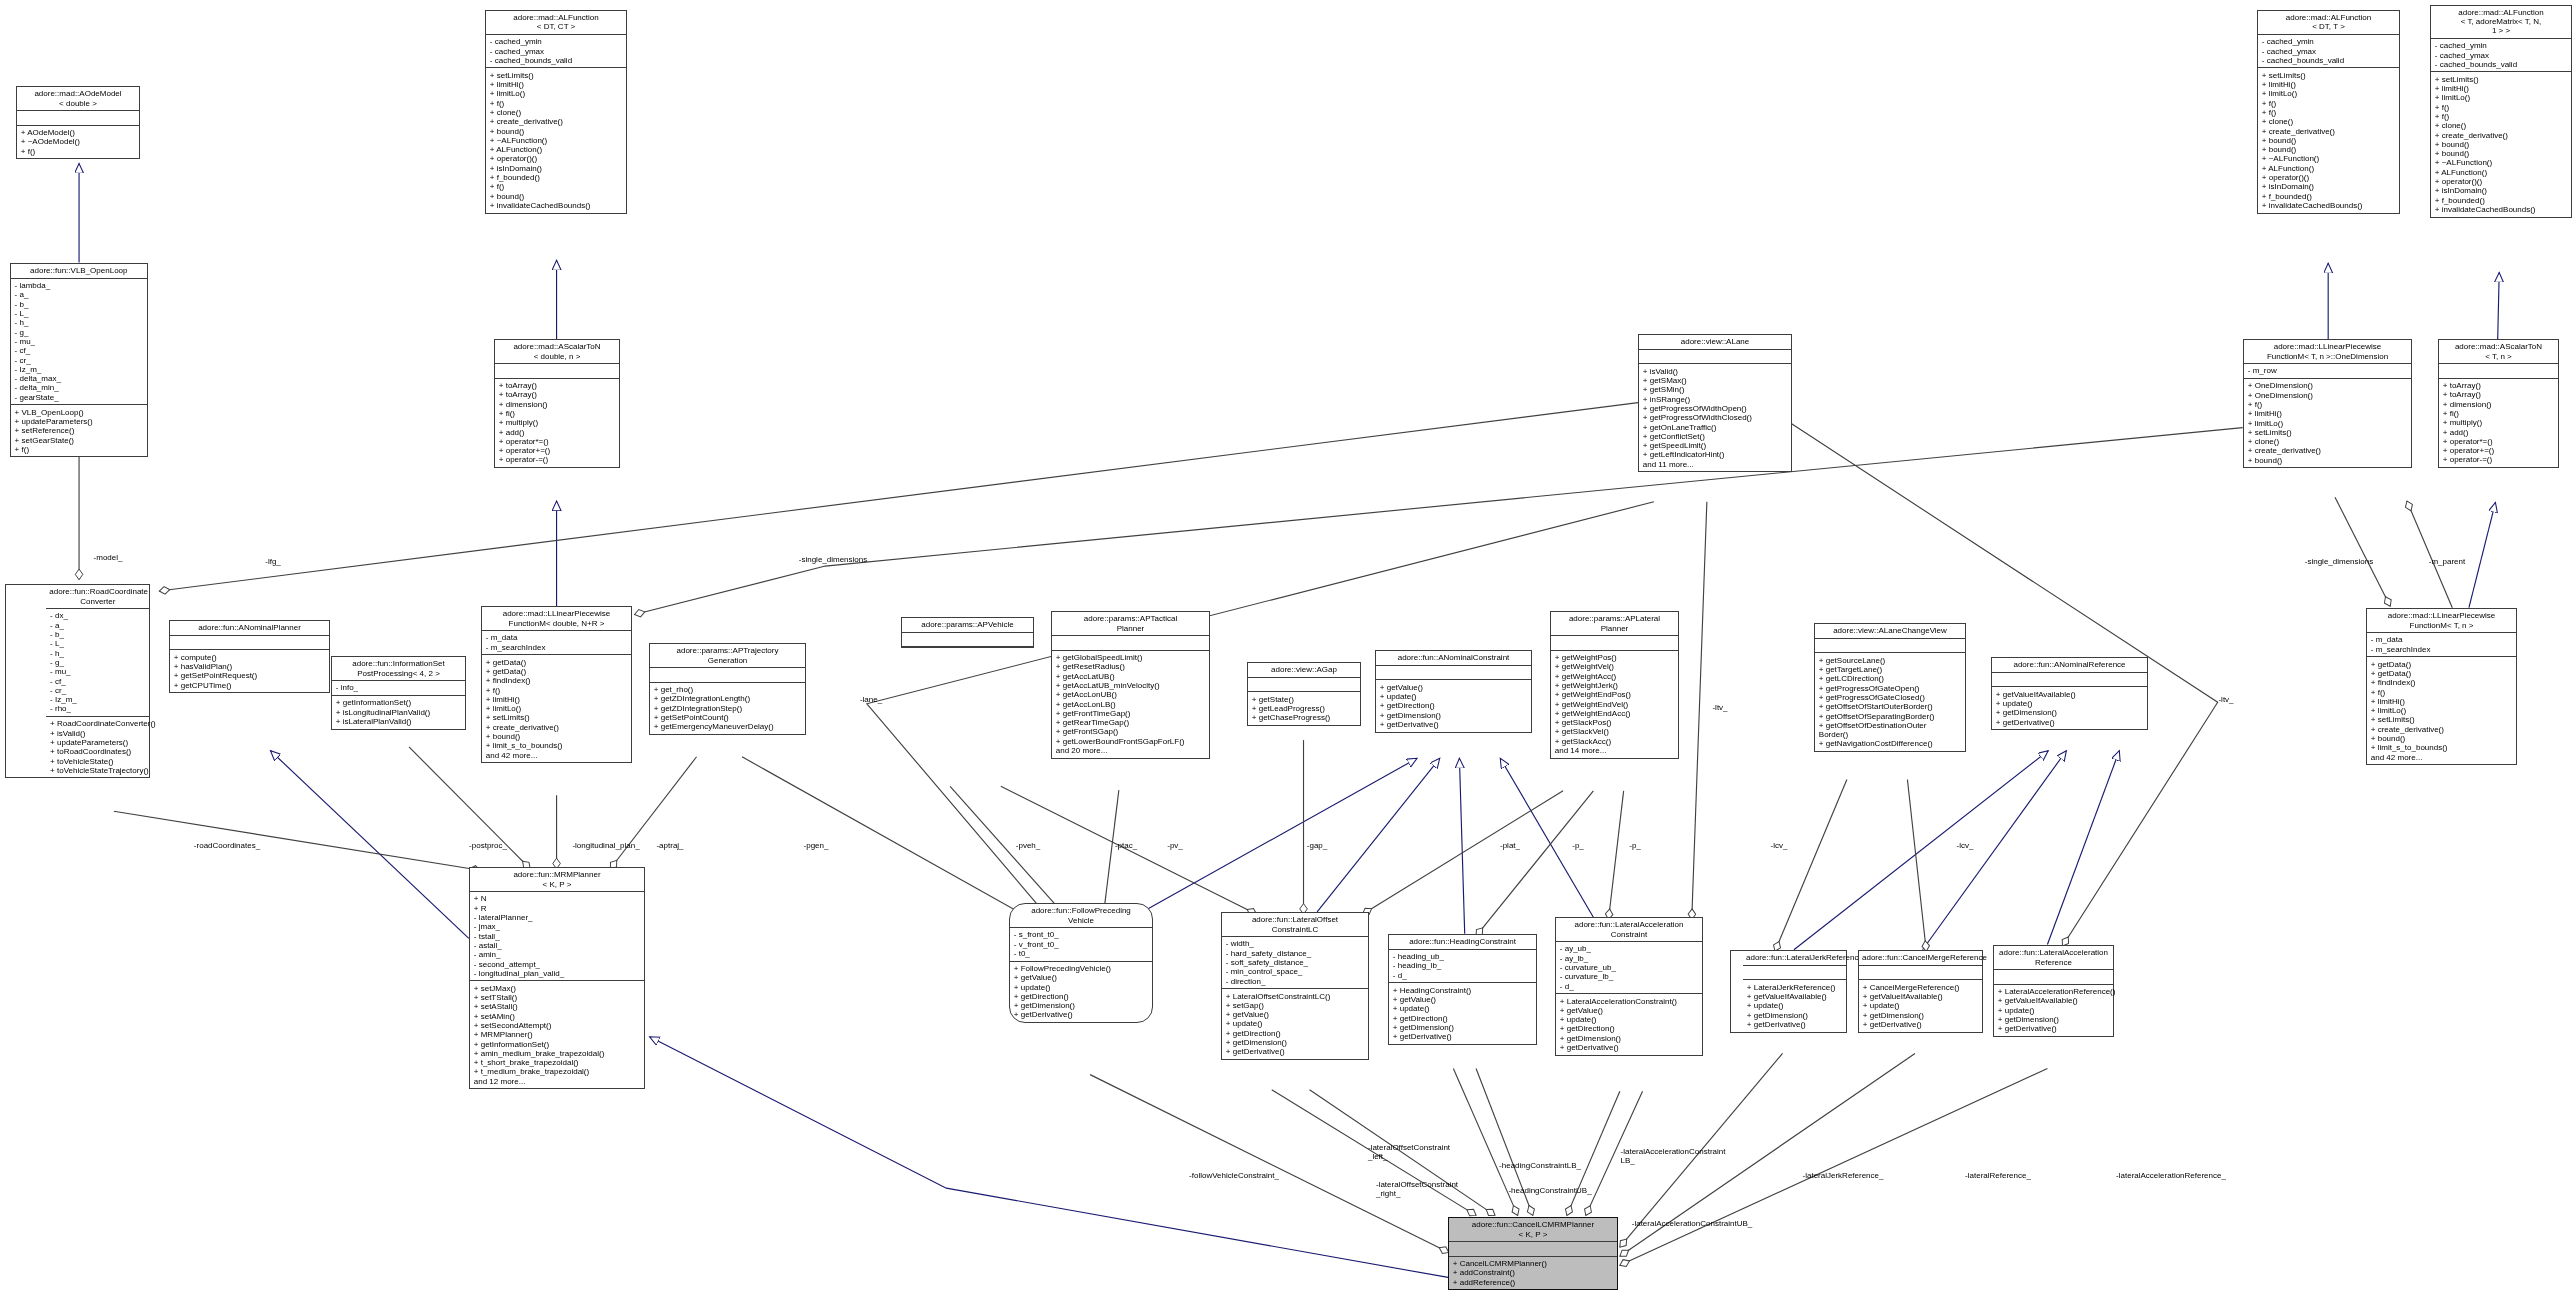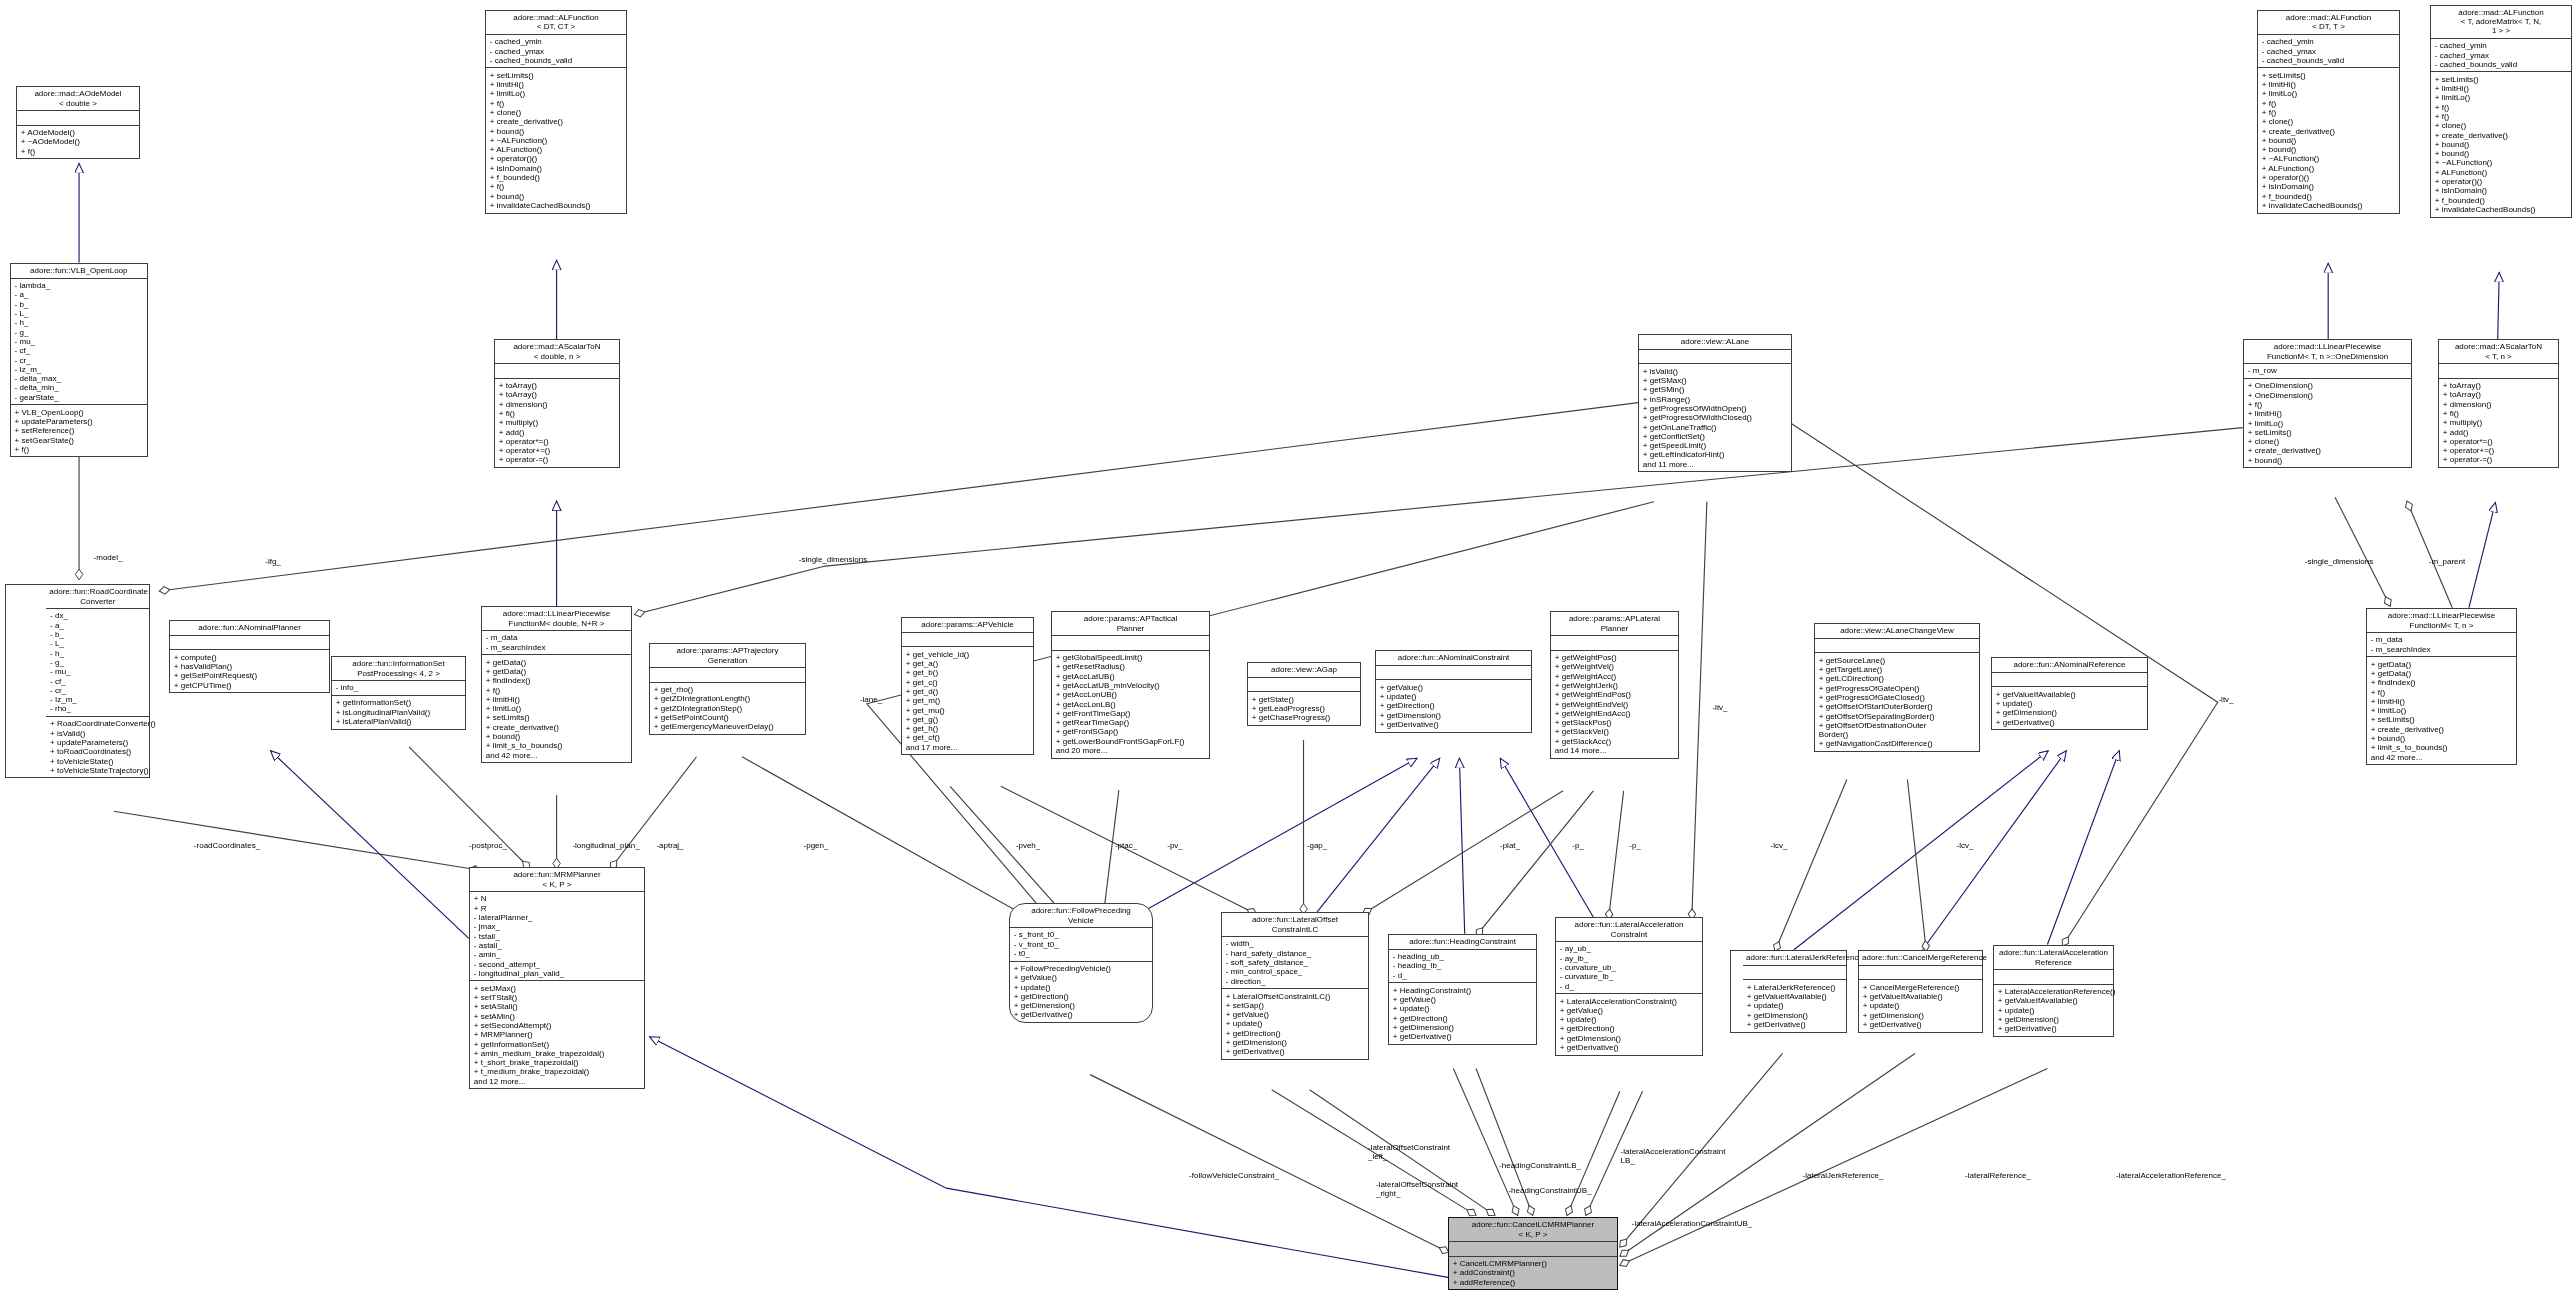--- a/index.html
+++ b/index.html
@@ -259,33 +259,20 @@
         <div>+ getInformationSet()</div>
         <div>+ amin_medium_brake_trapezoidal()</div>
         <div>+ t_short_brake_trapezoidal()</div>
         <div>+ t_medium_brake_trapezoidal()</div>
         <div>and 12 more...</div>
       </div>
     </div>
     <div class="uml-node" style="left: 901px; top: 617px; width: 133px;">
       <div class="uml-title">adore::params::APVehicle</div>
       <div class="uml-attrs"></div>
-      <div class="uml-methods">
-        <div>+ get_vehicle_id()</div>
-        <div>+ get_a()</div>
-        <div>+ get_b()</div>
-        <div>+ get_c()</div>
-        <div>+ get_d()</div>
-        <div>+ get_m()</div>
-        <div>+ get_mu()</div>
-        <div>+ get_g()</div>
-        <div>+ get_h()</div>
-        <div>+ get_cf()</div>
-        <div>and 17 more...</div>
-      </div>
     </div>
     <div class="uml-node" style="left: 1051px; top: 611px; width: 159px;">
       <div class="uml-title">adore::params::APTactical
 Planner</div>
       <div class="uml-attrs"></div>
       <div class="uml-methods">
         <div>+ getGlobalSpeedLimit()</div>
         <div>+ getResetRadius()</div>
         <div>+ getAccLatUB()</div>
         <div>+ getAccLatUB_minVelocity()</div>
@@ -418,21 +405,21 @@
       </div>
       <div class="uml-methods">
         <div>+ LateralAccelerationConstraint()</div>
         <div>+ getValue()</div>
         <div>+ update()</div>
         <div>+ getDirection()</div>
         <div>+ getDimension()</div>
         <div>+ getDerivative()</div>
       </div>
     </div>
-    <div class="uml-node" style="left: 1814px; top: 623px; width: 166px;">
+    <div class="uml-node" style="left: 1814px; top: 623px; width: 152px;">
       <div class="uml-title">adore::view::ALaneChangeView</div>
       <div class="uml-attrs"></div>
       <div class="uml-methods">
         <div>+ getSourceLane()</div>
         <div>+ getTargetLane()</div>
         <div>+ getLCDirection()</div>
         <div>+ getProgressOfGateOpen()</div>
         <div>+ getProgressOfGateClosed()</div>
         <div>+ getOffsetOfStartOuterBorder()</div>
         <div>+ getOffsetOfSeparatingBorder()</div>

